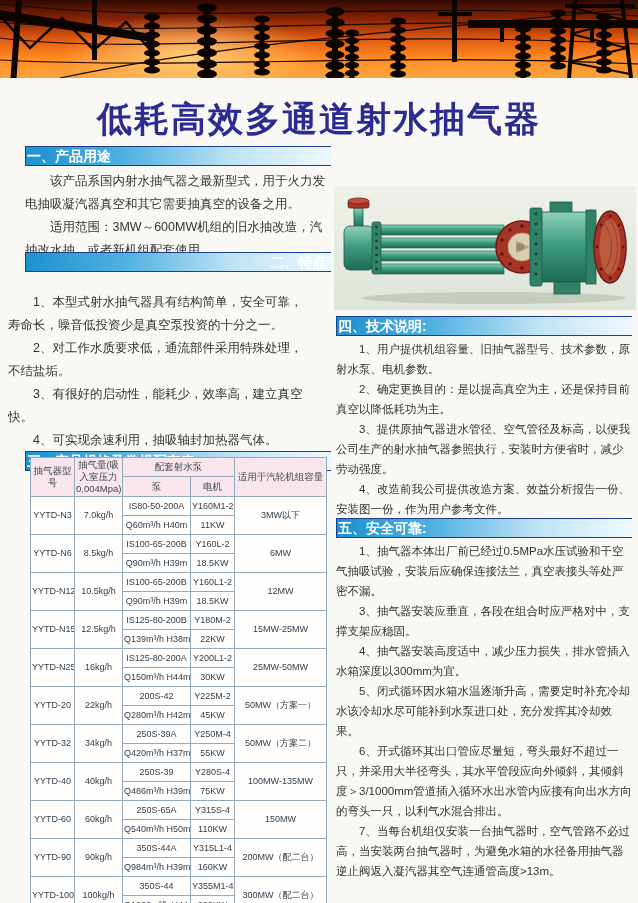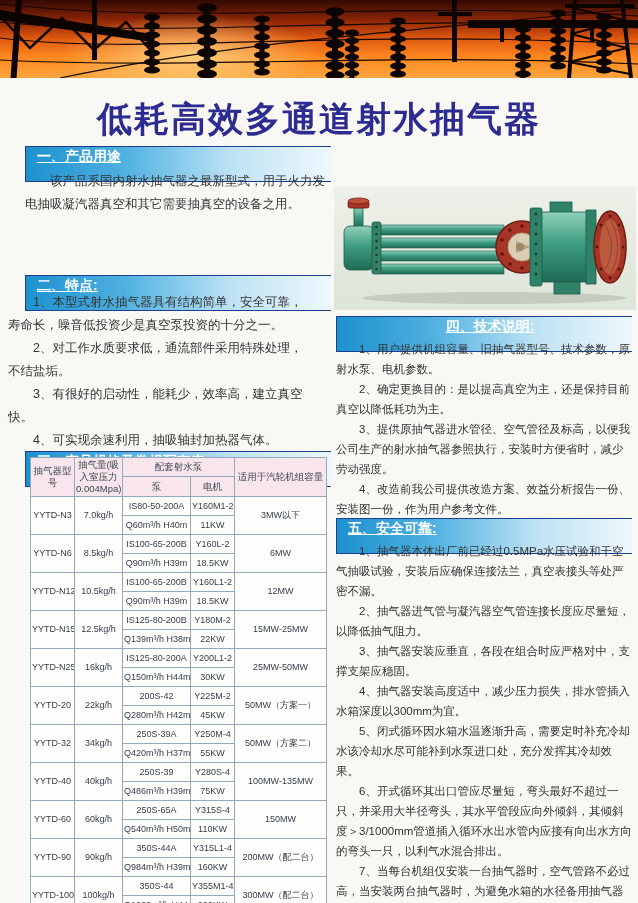--- a/index.html
+++ b/index.html
@@ -13,26 +13,25 @@
   
   #header-photo{left:0;top:0;width:638px;height:78px;}
   #header-photo svg{display:block;width:100%;height:100%;}
   
   #page-title{
     left:0;top:84px;width:638px;text-align:center;
     font-size:35px;font-weight:bold;color:#2b2b92;letter-spacing:2px;margin-top:12px;
   }
   
   .bar{
-    height:36px;box-sizing:border-box;
+    height:20px;box-sizing:border-box;
     background:linear-gradient(90deg,#1d91cf 0%,#4fb0e0 32%,#bfe3f4 68%,#eef8fe 100%);
     border:1px solid #1b3f8e;border-right:none;
     color:#ffffff;font-weight:bold;font-size:14px;line-height:18px;
-    padding-left:11px;
-    text-decoration:underline;
+    padding-left:1px;
   }
   
   .txt-l{width:306px;font-size:12.5px;line-height:23px;color:#333;}
   .txt-r{width:296px;font-size:11.5px;line-height:20px;color:#333;}
   .para{margin:0;text-indent:2em;}
   
   #spec-table{
     border-collapse:collapse;table-layout:fixed;width:296px;
     font-size:9px;color:#35404d;background:#fffefd;
   }
@@ -121,23 +120,24 @@
       <rect x="565" y="4" width="70" height="4" fill="#0c0401" stroke="none"></rect>
     </g>
   </svg>
 </div>
 
 <div class="abs" id="page-title">低耗高效多通道射水抽气器</div>
 
 <div class="abs bar" style="left:25px;top:146px;width:306px;">一、产品用途</div>
 <div class="abs txt-l" style="left:25px;top:170px;">
     <p class="para">该产品系国内射水抽气器之最新型式，用于火力发电抽吸凝汽器真空和其它需要抽真空的设备之用。</p>
+    <p class="para">适用范围：3MW～600MW机组的旧水抽改造，汽抽改水抽，或者新机组配套使用。</p>
   </div>
 
-<div class="abs bar" style="left:25px;top:275px;width:306px;">二、特点:</div>
+<div class="abs bar" style="left:25px;top:252px;width:306px;text-align:right;">二、特点:</div>
 <div class="abs txt-l" style="left:8px;top:291px;">
     <p class="para">1、本型式射水抽气器具有结构简单，安全可靠，寿命长，噪音低投资少是真空泵投资的十分之一。</p>
     <p class="para">2、对工作水质要求低，通流部件采用特殊处理，不结盐垢。</p>
     <p class="para">3、有很好的启动性，能耗少，效率高，建立真空快。</p>
     <p class="para">4、可实现余速利用，抽吸轴封加热器气体。</p>
   </div>
 
 <div class="abs bar" style="left:25px;top:407px;width:306px;margin-top:44px;">三、产品规格及常规配套表:</div>
 
 <table class="abs" id="spec-table" style="left:30px;top:457px;">
@@ -368,30 +368,29 @@
         <circle cx="276" cy="92" r="1.5"></circle>
       <circle cx="267" cy="83" r="1.5"></circle>
         <circle cx="263" cy="61" r="1.5"></circle>
         <circle cx="267" cy="39" r="1.5"></circle>
       <circle cx="276" cy="30" r="1.5"></circle>
         <circle cx="285" cy="39" r="1.5"></circle>
     </g>
   </svg>
 </div>
 
-<div class="abs bar" style="left:336px;top:316px;width:296px;text-align:center;">四、技术说明:</div>
+<div class="abs bar" style="left:336px;top:316px;width:296px;">四、技术说明:</div>
 <div class="abs txt-r" style="left:336px;top:339px;">
     <p class="para">1、用户提供机组容量、旧抽气器型号、技术参数，原射水泵、电机参数。</p>
     <p class="para">2、确定更换目的：是以提高真空为主，还是保持目前真空以降低耗功为主。</p>
     <p class="para">3、提供原抽气器进水管径、空气管径及标高，以便我公司生产的射水抽气器参照执行，安装时方便省时，减少劳动强度。</p>
     <p class="para">4、改造前我公司提供改造方案、效益分析报告一份、安装图一份，作为用户参考文件。</p>
   </div>
 
 <div class="abs bar" style="left:336px;top:518px;width:296px;">五、安全可靠:</div>
 <div class="abs txt-r" style="left:336px;top:541px;">
     <p class="para">1、抽气器本体出厂前已经过0.5MPa水压试验和干空气抽吸试验，安装后应确保连接法兰，真空表接头等处严密不漏。</p>
-    <p class="para">2、抽气器进气管与凝汽器空气管连接长度应尽量短，以降低抽气阻力。</p>
     <p class="para">3、抽气器安装应垂直，各段在组合时应严格对中，支撑支架应稳固。</p>
     <p class="para">4、抽气器安装高度适中，减少压力损失，排水管插入水箱深度以300mm为宜。</p>
     <p class="para">5、闭式循环因水箱水温逐渐升高，需要定时补充冷却水该冷却水尽可能补到水泵进口处，充分发挥其冷却效果。</p>
     <p class="para">6、开式循环其出口管应尽量短，弯头最好不超过一只，并采用大半径弯头，其水平管段应向外倾斜，其倾斜度＞3/1000mm管道插入循环水出水管内应接有向出水方向的弯头一只，以利气水混合排出。</p>
     <p class="para">7、当每台机组仅安装一台抽气器时，空气管路不必过高，当安装两台抽气器时，为避免水箱的水径备用抽气器逆止阀返入凝汽器其空气连通管高度&gt;13m。</p>
   </div>
 
 </body></html>

